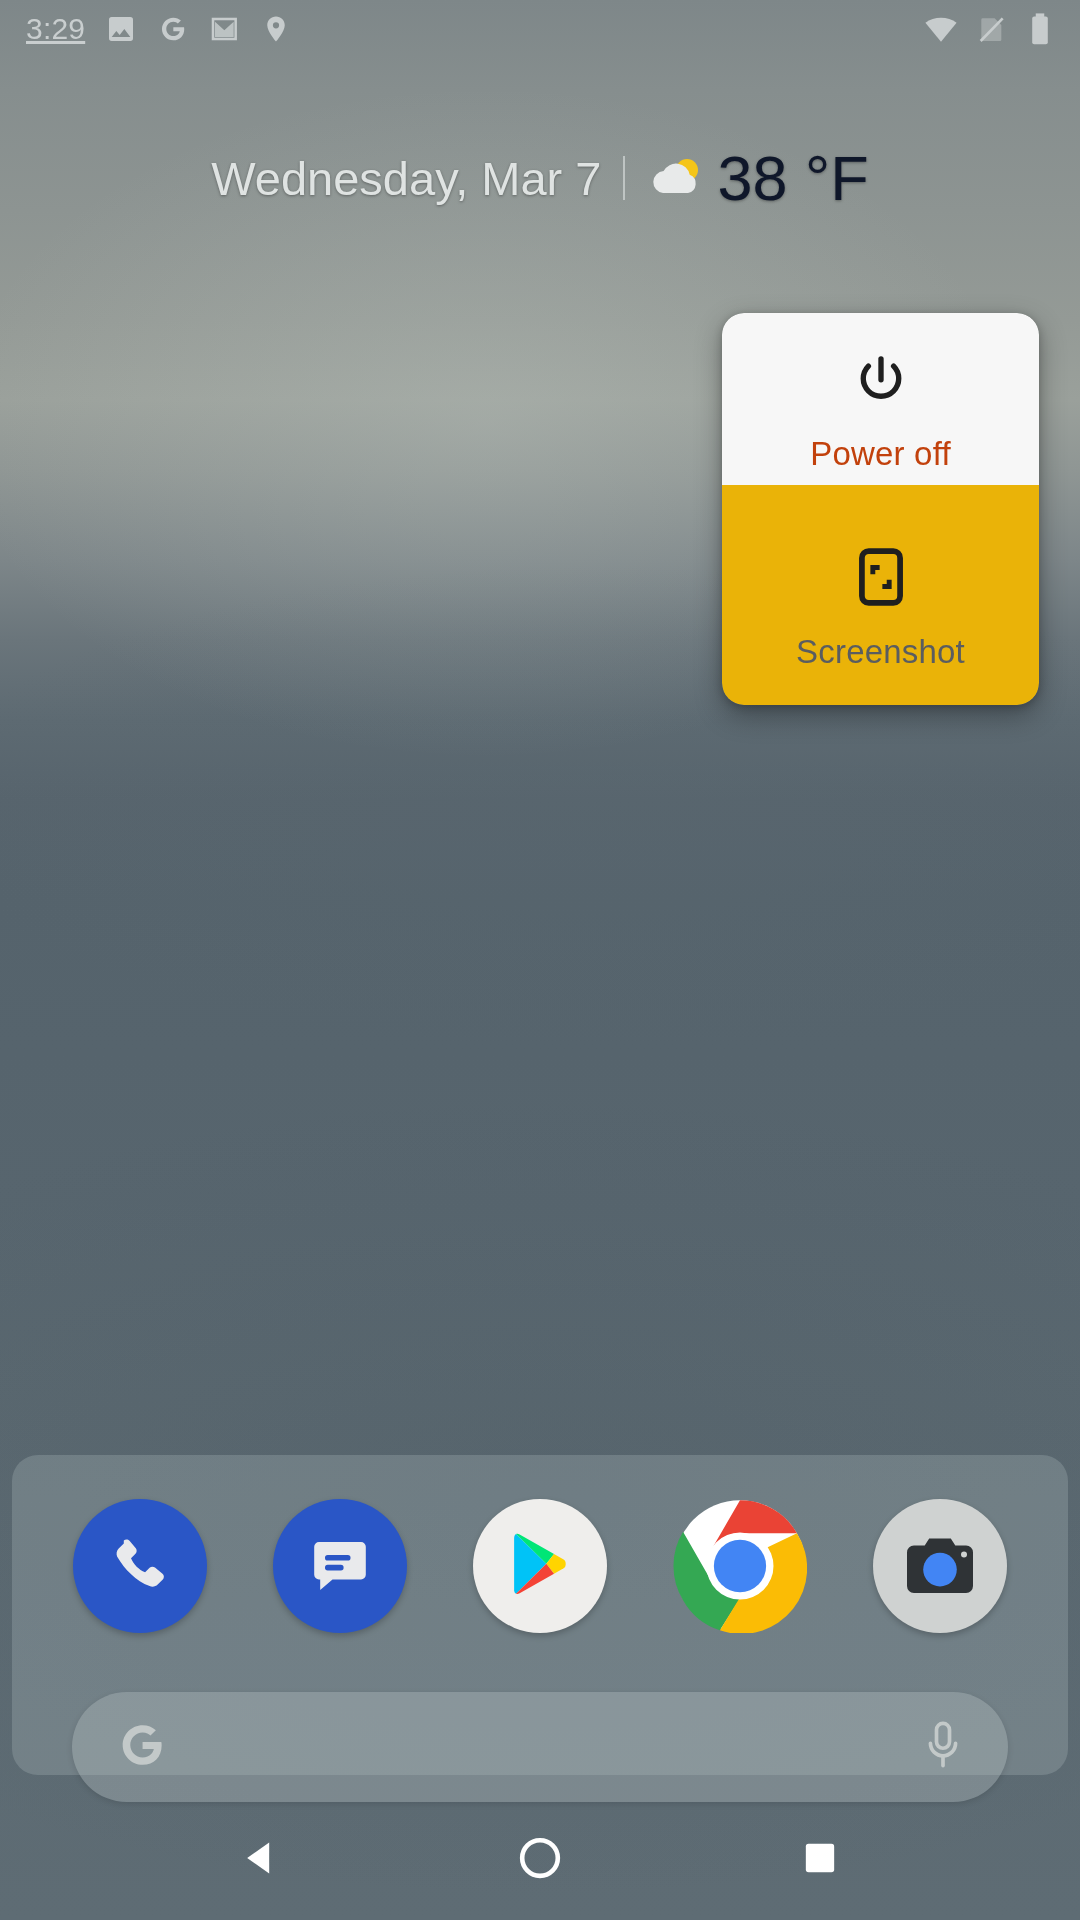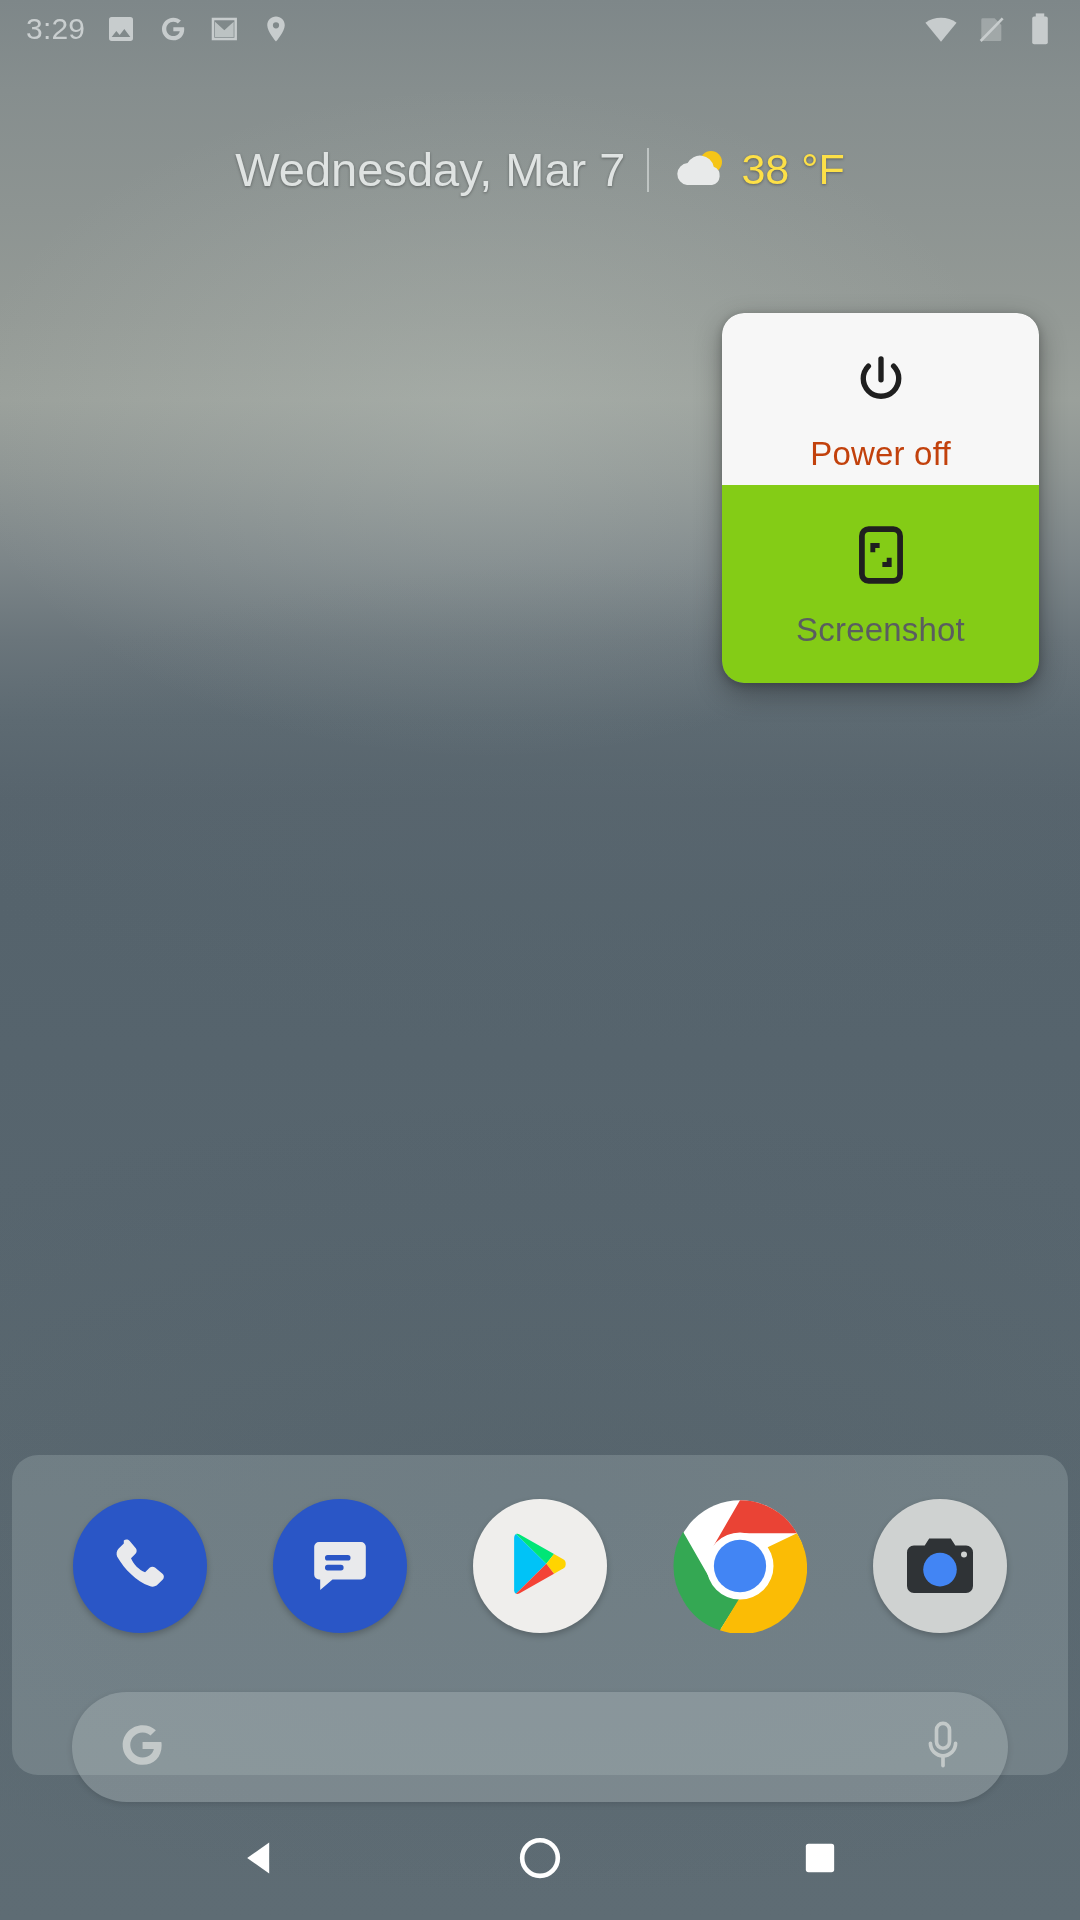--- a/index.html
+++ b/index.html
@@ -43,51 +43,51 @@
 
   
   #statusbar{
     position:absolute; top:0; left:0; right:0; height:58px;
     display:flex; align-items:center;
     padding:0 26px;
     color:#c7cccd;
   }
   #statusbar .left{ display:flex; align-items:center; gap:20px; }
   #statusbar .right{ margin-left:auto; display:flex; align-items:center; gap:18px; }
-  #clock{ font-size:30px; letter-spacing:.2px; color:#c9cecf; }
+  #clock{ font-size:30px; letter-spacing:.2px; color:#c9cecf;text-decoration:underline; }
   .sb-icon{ display:inline-flex; align-items:center; justify-content:center; }
 
   
   #datewidget{
     position:absolute; top:142px; left:0; right:0;
     display:flex; align-items:center; justify-content:center;
     gap:0px;
     text-shadow:0 1px 3px rgba(0,0,0,.35);
   }
   #date-text{
     font-size:47px; color:#dfe3e2; font-weight:400; letter-spacing:0px;
   }
   #wx-sep{
     width:2px; height:44px; background:#cfd4d3; opacity:.75;
     margin:0 22px 0 22px;
   }
   #wx-icon{ margin-right:8px; display:inline-flex; }
-  #temp-text{ font-size:43px; color:#fde047; letter-spacing:0px; }
+  #temp-text{ font-size:63px; color:#0f172a; letter-spacing:0px; }
 
   
   #powermenu{
     position:absolute;
     left:722px; top:313px;
     width:317px;
     border-radius:22px;
     overflow:hidden;
     box-shadow:0 10px 28px rgba(0,0,0,.32), 0 2px 8px rgba(0,0,0,.22);
   }
   .pm-section-light{ background:#f7f7f7; border-radius:22px; }
-  .pm-section-dark{ background:#84cc16; border-radius:0 0 22px 22px; margin-top:-22px; }
+  .pm-section-dark{ background:#eab308; border-radius:0 0 22px 22px; margin-top:-22px; padding-top:22px; }
   .pm-item{
     display:flex; flex-direction:column; align-items:center; justify-content:center;
     padding:40px 0 34px 0;
   }
   .pm-item .pm-icon{ margin-bottom:22px; display:block; }
   .pm-item .pm-label{
     font-size:33px; color:#c2410c; font-weight:400; letter-spacing:.2px;
   }
   .pm-dark-item .pm-label{ color:#5a5d60; }
 

